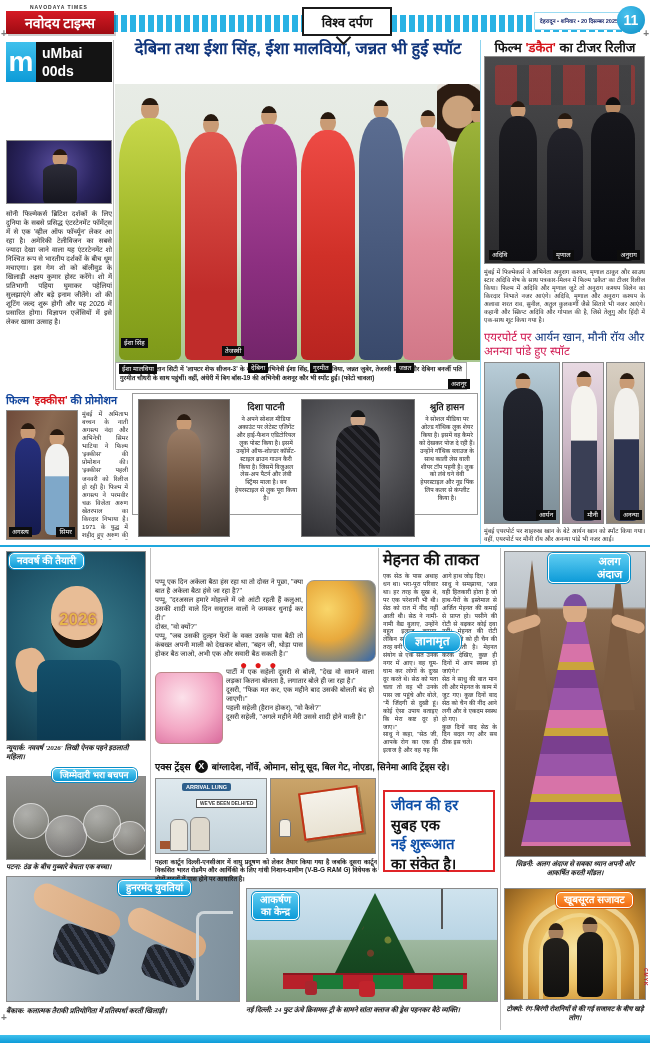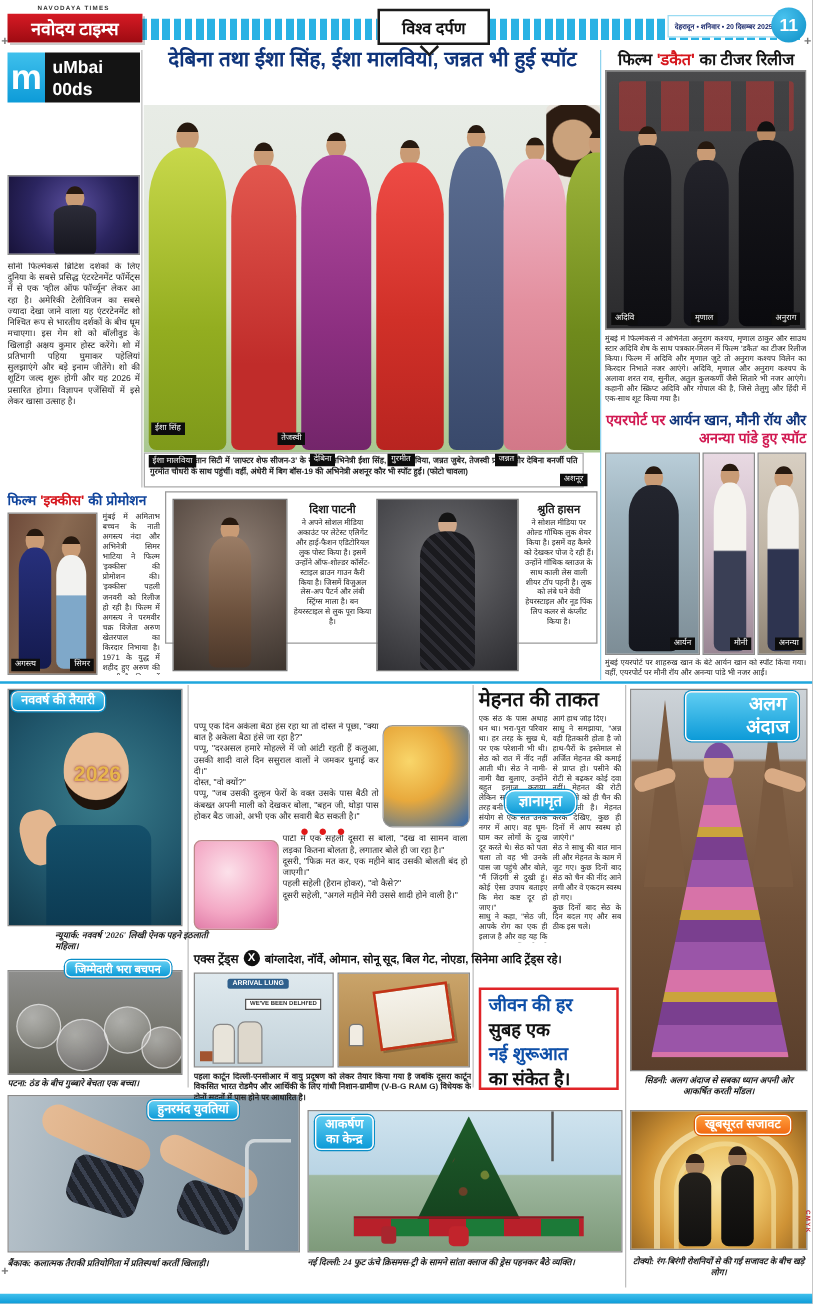--- a/index.html
+++ b/index.html
@@ -165,21 +165,21 @@
     <div class="person" style="left:106px;top:40px;width:44px;height:164px;">
       <div class="face" style="background:linear-gradient(#111 45%,#b98a64 46%);"></div>
       <div class="dress" style="background:linear-gradient(#17171c,#0a0a0e);"></div>
     </div>
     <span class="tag" style="left:4px;bottom:3px;">अदिवि</span>
     <span class="tag" style="left:68px;bottom:3px;">मृणाल</span>
     <span class="tag" style="right:4px;bottom:3px;">अनुराग</span>
   </div>
   <div class="abs jtext" style="left:484px;top:268px;width:161px;height:60px;font-size:6.2px;overflow:hidden;">मुंबई में फिल्मेकर्स ने अभिनेता अनुराग कश्यप, मृणाल ठाकुर और साउथ स्टार अदिवि शेष के साथ पत्रकार-मिलन में फिल्म 'डकैत' का टीजर रिलीज किया। फिल्म में अदिवि और मृणाल जुटे तो अनुराग कश्यप विलेन का किरदार निभाते नजर आएंगे। अदिवि, मृणाल और अनुराग कश्यप के अलावा शरत राव, सुनील, अतुल कुलकर्णी जैसे सितारे भी नजर आएंगे। कहानी और स्क्रिप्ट अदिवि और गोपाल की है, जिसे तेलुगु और हिंदी में एक-साथ शूट किया गया है।</div>
 
-  <div class="abs" style="left:484px;top:330px;width:161px;font-weight:bold;font-size:11.5px;line-height:1.25;text-align:right;">
+  <div class="abs" style="left:484px;top:330px;width:161px;font-weight:normal;font-size:11.5px;line-height:1.25;text-align:left;">
     <span style="color:#d11a52;">एयरपोर्ट पर </span><span style="color:#10357c;">आर्यन खान, मौनी रॉय और </span><span style="color:#d11a52;">अनन्या पांडे हुए स्पॉट</span>
   </div>
   <div class="photo" style="left:484px;top:362px;width:76px;height:162px;background:
        linear-gradient(#b9cdd8 0%,#9fb4bf 30%,#7d8d96 100%);">
     <div class="person" style="left:18px;top:10px;width:40px;height:148px;">
       <div class="face"></div>
         <div class="dress" style="background:linear-gradient(#23252e,#14161d);"></div>
     </div>
     <span class="tag" style="right:3px;bottom:3px;">आर्यन</span>
   </div>
@@ -229,21 +229,21 @@
   <div class="abs" style="left:0;top:545px;width:650px;height:2px;background:#1fa7dd;"></div>
 
   <div class="photo" style="left:6px;top:551px;width:140px;height:190px;background:
        radial-gradient(circle at 55% 45%,#3a7d8c 0%,#20566b 60%,#123a4c 100%);">
     <div class="abs" style="left:44px;top:34px;width:52px;height:62px;border-radius:48%;background:radial-gradient(circle at 50% 42%,#e8bd96 62%,#1f140c 64%);"></div>
     <div class="abs" style="left:40px;top:58px;width:62px;text-align:center;font-weight:bold;font-size:17px;color:#e7b64c;text-shadow:0 0 2px #7a1330;">2026</div>
     <div class="abs" style="left:10px;top:96px;width:30px;height:44px;border-radius:40%;background:#e3b68f;transform:rotate(-14deg);"></div>
     <div class="abs" style="left:30px;top:108px;width:84px;height:82px;border-radius:12px 12px 0 0;background:linear-gradient(#14506b,#0c3a52);"></div>
   </div>
   <div class="abs badge" style="left:9px;top:553px;font-size:10px;">नववर्ष की तैयारी</div>
-  <div class="abs cap" style="left:6px;top:744px;width:140px;font-size:7px;line-height:1.3;margin-left:38px;">न्यूयार्क: नववर्ष '2026' लिखी ऐनक पहने इठलाती महिला।</div>
+  <div class="abs cap" style="left:6px;top:744px;width:140px;font-size:7px;line-height:1.3;">न्यूयार्क: नववर्ष '2026' लिखी ऐनक पहने इठलाती महिला।</div>
 
   <div class="photo" style="left:6px;top:776px;width:140px;height:84px;background:
        linear-gradient(#8e8e8c 0%,#76766f 55%,#57574e 100%);">
     <div class="abs" style="left:6px;top:26px;width:34px;height:34px;border-radius:50%;border:1.5px solid #f3f3f3aa;background:radial-gradient(circle at 35% 30%,#ffffff66,#ffffff11);"></div>
     <div class="abs" style="left:38px;top:38px;width:40px;height:40px;border-radius:50%;border:1.5px solid #f3f3f3aa;background:radial-gradient(circle at 35% 30%,#ffffff66,#c9b6e822);"></div>
     <div class="abs" style="left:76px;top:28px;width:36px;height:36px;border-radius:50%;border:1.5px solid #f3f3f3aa;background:radial-gradient(circle at 35% 30%,#ffffff66,#ffffff11);"></div>
     <div class="abs" style="left:106px;top:44px;width:32px;height:32px;border-radius:50%;border:1.5px solid #f3f3f3aa;background:radial-gradient(circle at 35% 30%,#ffffff66,#e8c9d222);"></div>
   </div>
   <div class="abs badge" style="left:52px;top:768px;font-size:9px;z-index:8;">जिम्मेदारी भरा बचपन</div>
   <div class="abs cap" style="left:6px;top:862px;width:140px;font-size:7px;">पटना: ठंड के बीच गुब्बारे बेचता एक बच्चा।</div>
@@ -319,21 +319,21 @@
     <div class="abs" style="left:96px;top:8px;width:34px;height:150px;background:#7a5a40;
          clip-path:polygon(50% 0,100% 100%,0 100%);"></div>
     <div class="abs" style="left:58px;top:42px;width:24px;height:30px;border-radius:50% 50% 40% 40%;
          background:linear-gradient(#7a4f9e 40%,#d9ab85 41%);"></div>
     <div class="abs" style="left:16px;top:70px;width:110px;height:224px;
          clip-path:polygon(42% 0,58% 0,100% 100%,0 100%);background:
          repeating-linear-gradient(#9a55a8 0 22px,#d773a8 22px 40px,#caa43c 40px 48px,#7a3f8f 48px 66px);"></div>
     <div class="abs" style="left:2px;top:66px;width:34px;height:12px;border-radius:8px;background:#d9ab85;transform:rotate(-18deg);"></div>
     <div class="abs" style="left:106px;top:66px;width:34px;height:12px;border-radius:8px;background:#d9ab85;transform:rotate(18deg);"></div>
   </div>
-  <div class="abs badge" style="left:548px;top:553px;font-size:15px;line-height:1.2;padding-left:48px;">
+  <div class="abs badge" style="left:548px;top:553px;font-size:11px;line-height:1.2;padding-left:48px;">
     <div>अलग</div>
     <div>अंदाज</div>
   </div>
   <div class="abs cap" style="left:504px;top:860px;width:142px;font-size:7px;text-align:center;line-height:1.35;">सिडनी: अलग अंदाज से सबका ध्यान अपनी ओर आकर्षित करती मॉडल।</div>
 
   <div class="photo" style="left:246px;top:888px;width:252px;height:114px;background:
        linear-gradient(#cfe3ee 0%,#b9d4e4 45%,#9fb8a0 46%,#7e9a7a 100%);">
     <div class="abs" style="left:86px;top:4px;width:84px;height:84px;background:
          linear-gradient(#1e5c2a,#15431f);clip-path:polygon(50% 0,100% 100%,0 100%);"></div>
     <div class="abs" style="left:92px;top:18px;width:70px;height:66px;background:

